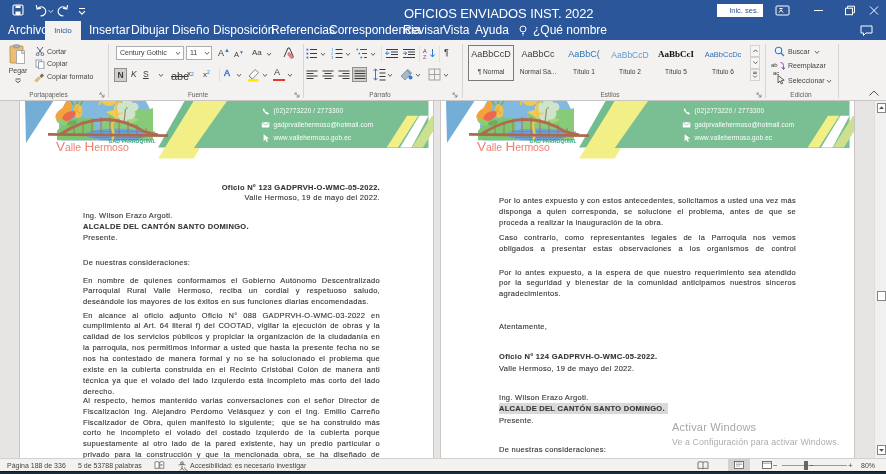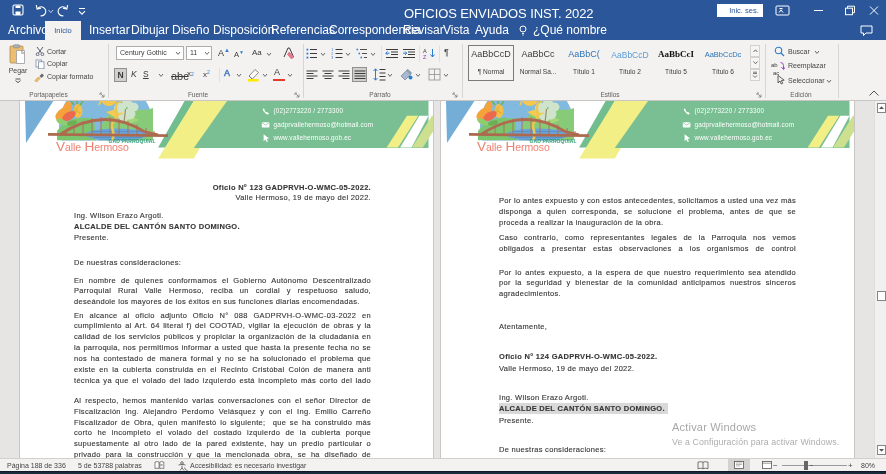--- a/index.html
+++ b/index.html
@@ -13,21 +13,21 @@
   .tab { position:absolute; top:0; height:20px; line-height:20px; color:#fff; font-size:12px; text-align:center; }
   #activetab { position:absolute; left:45px; top:20.5px; width:36px; height:19.5px; background:#f3f2f1; color:#2b579a; font-size:7.5px; text-align:center; line-height:19.5px; z-index:3; }
   .grplabel { position:absolute; top:51px; font-size:6.5px; color:#605e5c; text-align:center; }
   .vsep { position:absolute; top:4px; width:1px; height:54px; background:#d8d6d4; }
   .launcher { position:absolute; top:52px; width:6px; height:6px; }
   
   #docarea { position:absolute; left:0; top:101px; width:886px; height:356.5px; background:#e6e5e4; overflow:hidden; }
   .page { position:absolute; top:0; width:412.5px; height:356.5px; background:#fff; box-shadow:0 0 0 1px #c9c7c5; overflow:hidden; }
   #page1 { left:20px; }
   #page2 { left:441px; }
-  .ln { position:absolute; left:54px; width:297px; font-size:7.5px; line-height:10.9px; color:#373737; letter-spacing:0.3px; white-space:nowrap; -webkit-text-stroke:0.12px #373737; }
+  .ln { position:absolute; left:63px; width:297px; font-size:7.5px; line-height:10.9px; color:#373737; letter-spacing:0.3px; white-space:nowrap; -webkit-text-stroke:0.12px #373737; }
   .jp div { text-align:justify; text-align-last:justify; }
   .jp div.last { text-align-last:left; }
   .b { font-weight:bold; }
   
   #statusbar { position:absolute; left:0; top:457.5px; width:886px; height:13px; background:#f3f2f1; border-top:1px solid #d2d0ce; font-size:7px; color:#444; }
   #taskbar { position:absolute; left:0; top:470.5px; width:886px; height:3.5px; background:#1b2b3e; border-top:0.5px solid #0e1826; }
   
   #vscroll { position:absolute; left:874px; top:101px; width:12px; height:356.5px; background:#f0f0f0; border-left:1px solid #dedede; }
   .sbtn { position:absolute; left:1.5px; width:9.5px; height:10px; background:#fff; border:1px solid #858585; font-size:5px; color:#444; text-align:center; line-height:9px; }
 </style>
@@ -421,20 +421,21 @@
       <div class="last">deseándole los mayores de los éxitos en sus funciones diarias encomendadas.</div>
     </div>
     <div class="ln jp" style="top:209.5px;">
       <div>En alcance al oficio adjunto Oficio N° 088 GADPRVH-O-WMC-03-2022 en</div>
       <div>cumplimiento al Art. 64 literal f) del COOTAD, vigilar la ejecución de obras y la</div>
       <div>calidad de los servicios públicos y propiciar la organización de la ciudadanía en</div>
       <div>la parroquia, nos permitimos informar a usted que hasta la presente fecha no se</div>
       <div>nos ha contestado de manera formal y no se ha solucionado el problema que</div>
       <div>existe en la cubierta construida en el Recinto Cristóbal Colón de manera anti</div>
       <div>técnica ya que el volado del lado izquierdo está incompleto más corto del lado</div>
+      <div class="last">derecho.</div>
     </div>
     <div class="ln jp" style="top:294.7px;">
       <div>Al respecto, hemos mantenido varias conversaciones con el señor Director de</div>
       <div>Fiscalización Ing. Alejandro Perdomo Velásquez y con el Ing. Emilio Carreño</div>
       <div>Fiscalizador de Obra, quien manifestó lo siguiente;&nbsp; que se ha construido más</div>
       <div>corto he incompleto el volado del costado izquierdo de la cubierta porque</div>
       <div>supuestamente al otro lado de la pared existente, hay un predio particular o</div>
       <div>privado para la construcción y que la mencionada obra, se ha diseñado de</div>
     </div>
   </div>

